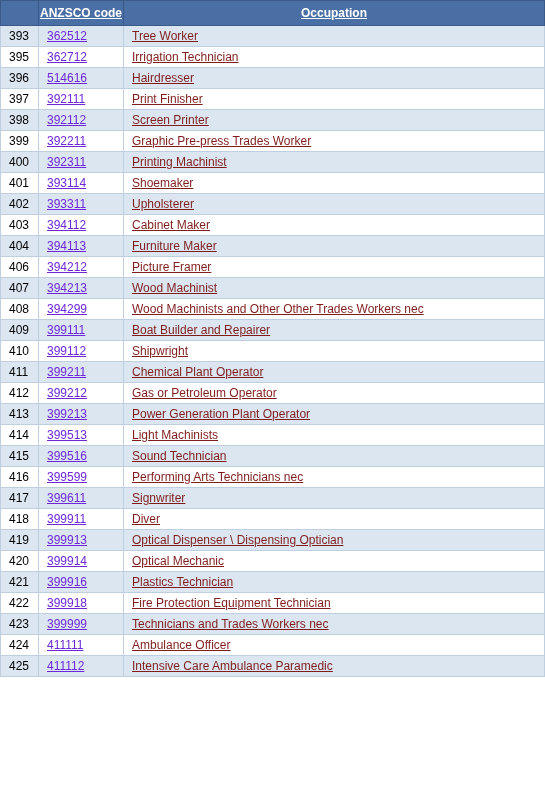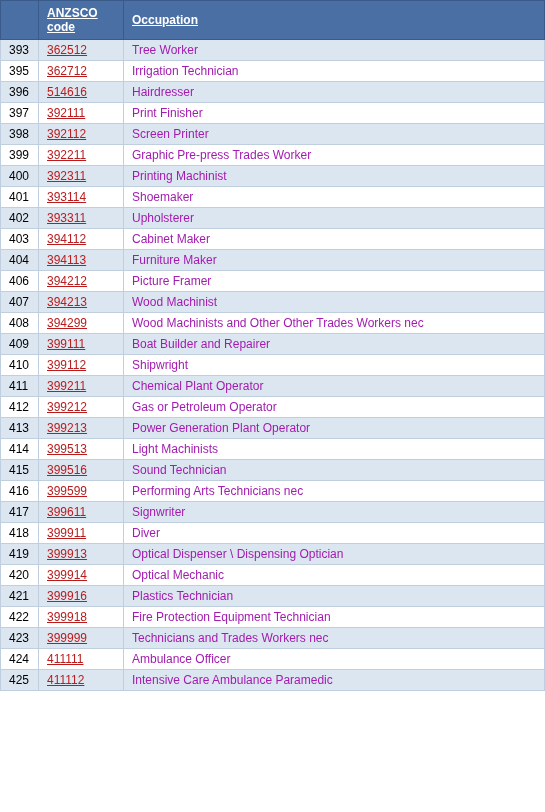--- a/index.html
+++ b/index.html
@@ -11,22 +11,22 @@
     }
     table {
       width: 100%;
       border-collapse: collapse;
     }
     thead tr {
       background: #4a6fa5;
       color: #fff;
     }
     thead th {
-      padding: 5px 8px;
-      text-align: left;
+      padding: 5px 0;
+      text-align: center;
       font-weight: bold;
       font-size: 12px;
       border: 1px solid #3a5a8a;
       text-decoration: underline;
     }
     tbody tr:nth-child(odd) {
       background: #dce6f1;
     }
     tbody tr:nth-child(even) {
       background: #ffffff;
@@ -37,25 +37,26 @@
       font-size: 12px;
       color: #000;
     }
     tbody td:first-child {
       width: 38px;
       font-weight: normal;
       color: #000;
     }
     tbody td:nth-child(2) {
       width: 85px;
-      color: #b91c1c;
+      color: #6d28d9;
       text-decoration: underline;
     }
     tbody td:nth-child(3) {
-      color: #a21caf;
+      color: #7f1d1d;
+      text-decoration: underline;
     }
   </style>
 </head>
 <body>
 
 <table>
   <thead>
     <tr>
       <th></th>
       <th>ANZSCO code</th>

